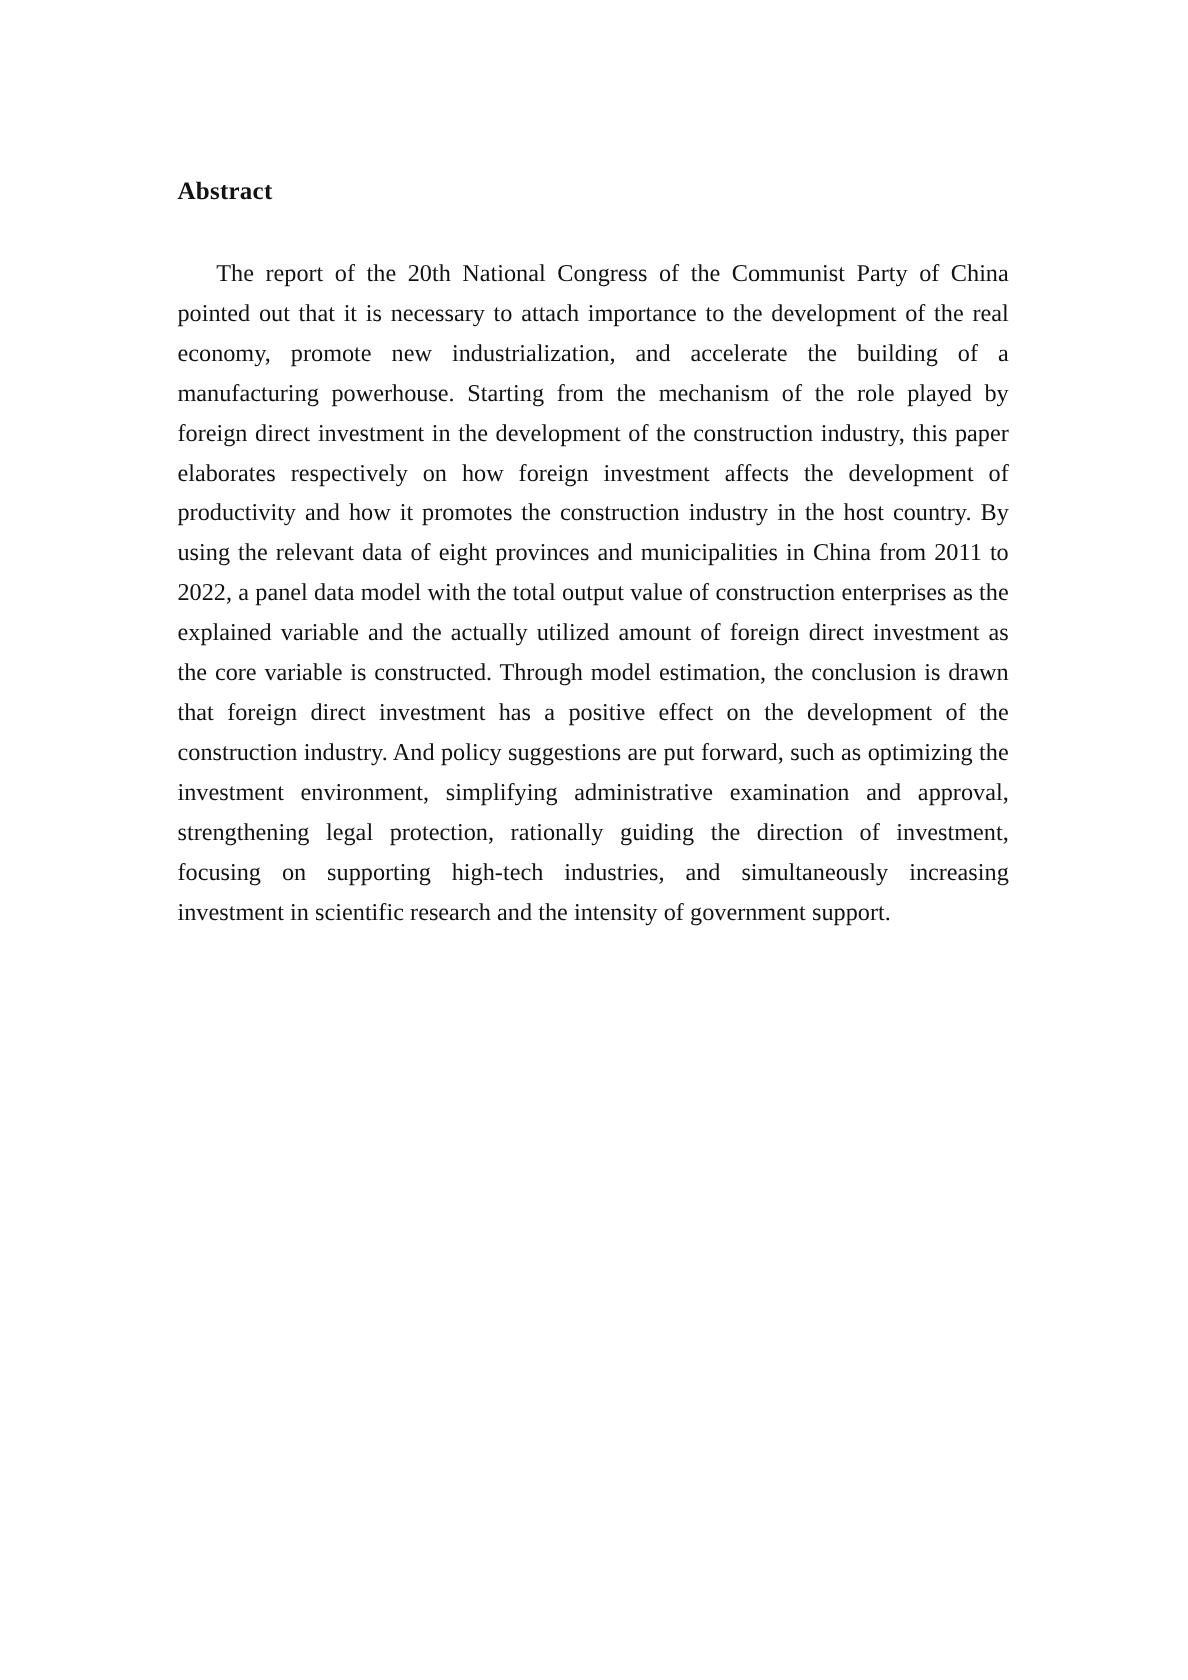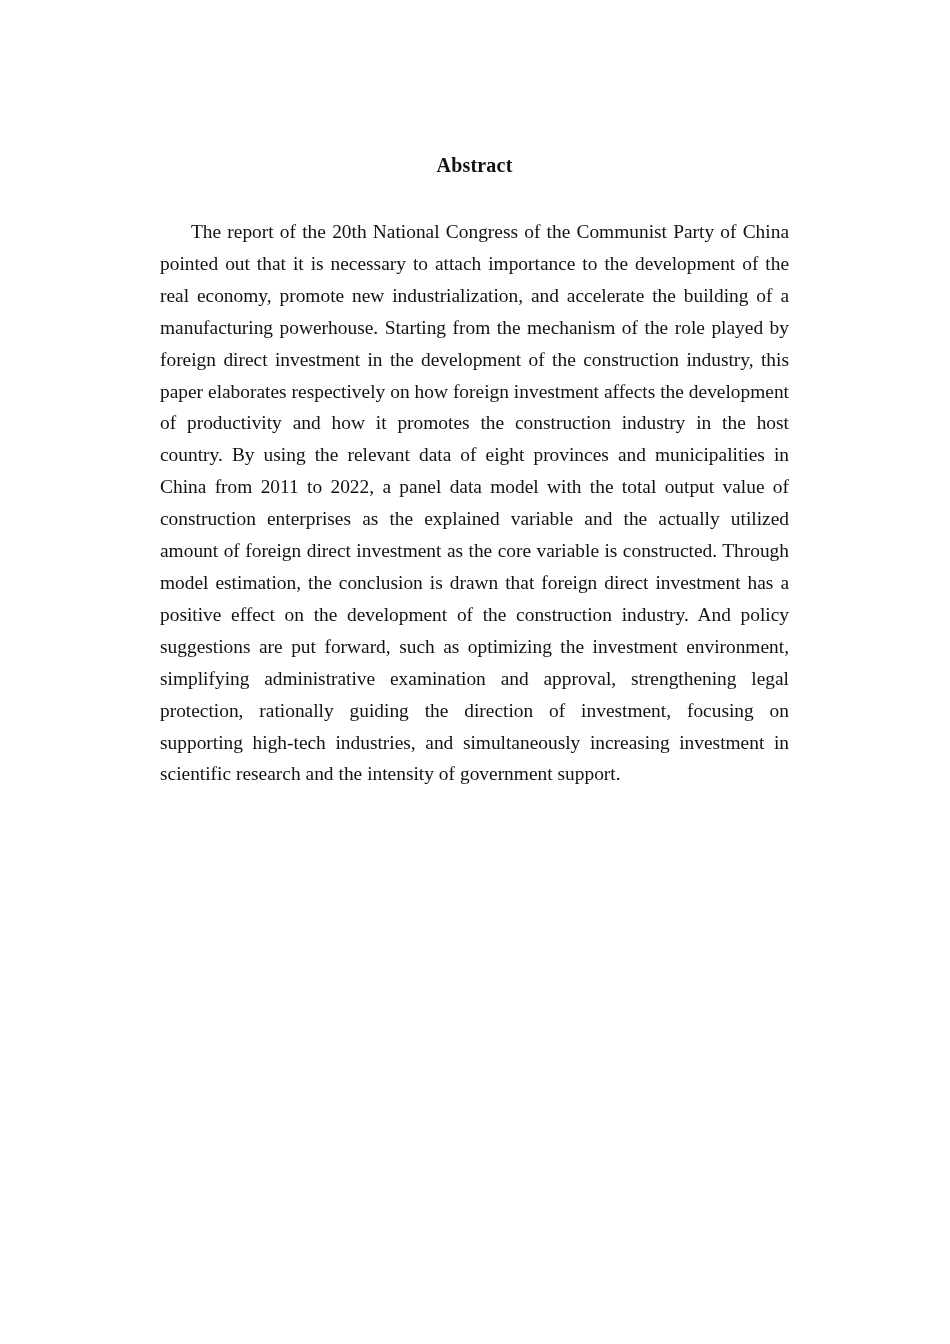--- a/index.html
+++ b/index.html
@@ -27,33 +27,32 @@
 
   
   .content {
     position: absolute;
     left: 142px;
     top: 0;
     width: 665px;
   }
 
   .doc-title {
-    margin: 12px;
+    margin: 0;
     padding: 0;
     font-size: 20px;
     font-weight: bold;
-    text-align: center;
     letter-spacing: 0.2px;
     line-height: 1;
     
     padding-top: 143px;
   }
 
   .abstract-body {
-    margin: 18px;
+    margin: 0;
     padding: 0;
     font-size: 19.4px;
     line-height: 31.9px;
     text-align: justify;
     text-justify: inter-word;
     text-indent: 31px;
     
     margin-top: 41px;
     hyphens: none;
     word-spacing: 0.1px;

